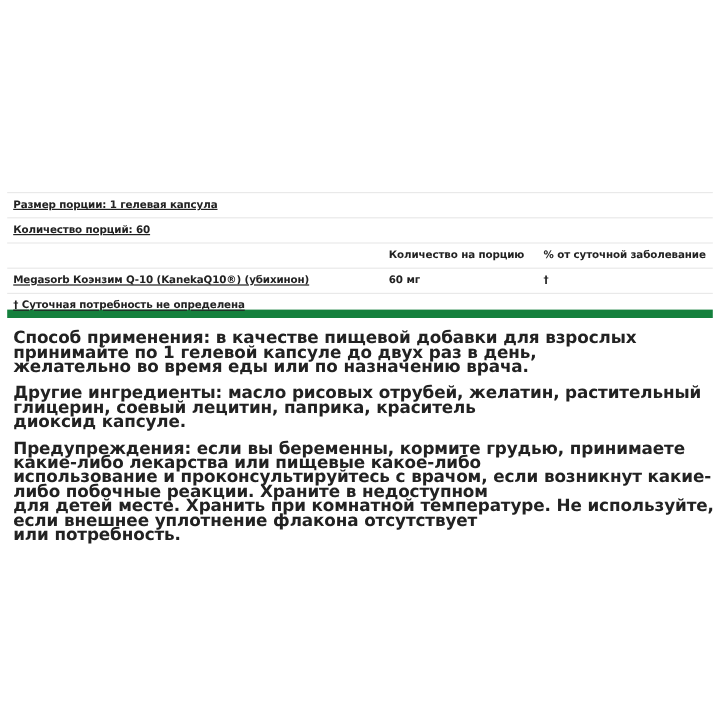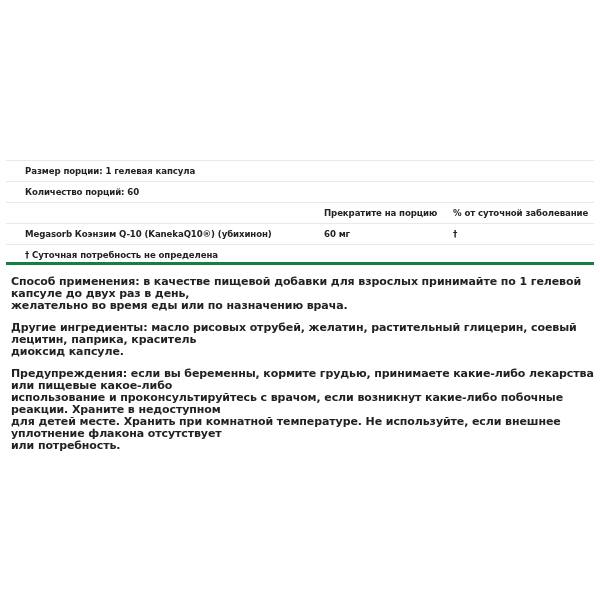--- a/index.html
+++ b/index.html
@@ -24,56 +24,56 @@
     .row {
       height: 21px;
       border-top: 1px solid #e9e9e9;
       box-sizing: border-box;
       position: relative;
       font-size: 8.6px;
       font-weight: 600;
       letter-spacing: -0.1px;
     }
     .row.last {
-      border-bottom: 3px solid #15803d;
+      border-bottom: 7px solid #15803d;
     }
     .cell {
       position: absolute;
       top: 5px;
       white-space: nowrap;
     }
-    .c1 { left: 19px; }
+    .c1 { left: 5px; text-decoration: underline; }
     .c2 { left: 318px; }
     .c3 { left: 447px; }
     .text-blocks {
       position: absolute;
       left: 11px;
       top: 276px;
       width: 584px;
-      font-size: 11px;
+      font-size: 14px;
       font-weight: 600;
       line-height: 12px;
       letter-spacing: -0.1px;
     }
     .block {
       margin: 0 0 10px 0;
     }
   </style>
 </head>
 <body>
 
 <div class="facts">
   <div class="row">
     <span class="cell c1">Размер порции: 1 гелевая капсула</span>
   </div>
   <div class="row">
     <span class="cell c1">Количество порций: 60</span>
   </div>
   <div class="row">
-    <span class="cell c2">Прекратите на порцию</span>
+    <span class="cell c2">Количество на порцию</span>
     <span class="cell c3">% от суточной заболевание</span>
   </div>
   <div class="row">
     <span class="cell c1">Megasorb Коэнзим Q-10 (KanekaQ10®) (убихинон)</span>
     <span class="cell c2">60 мг</span>
     <span class="cell c3">†</span>
   </div>
   <div class="row last">
     <span class="cell c1">† Суточная потребность не определена</span>
   </div>

